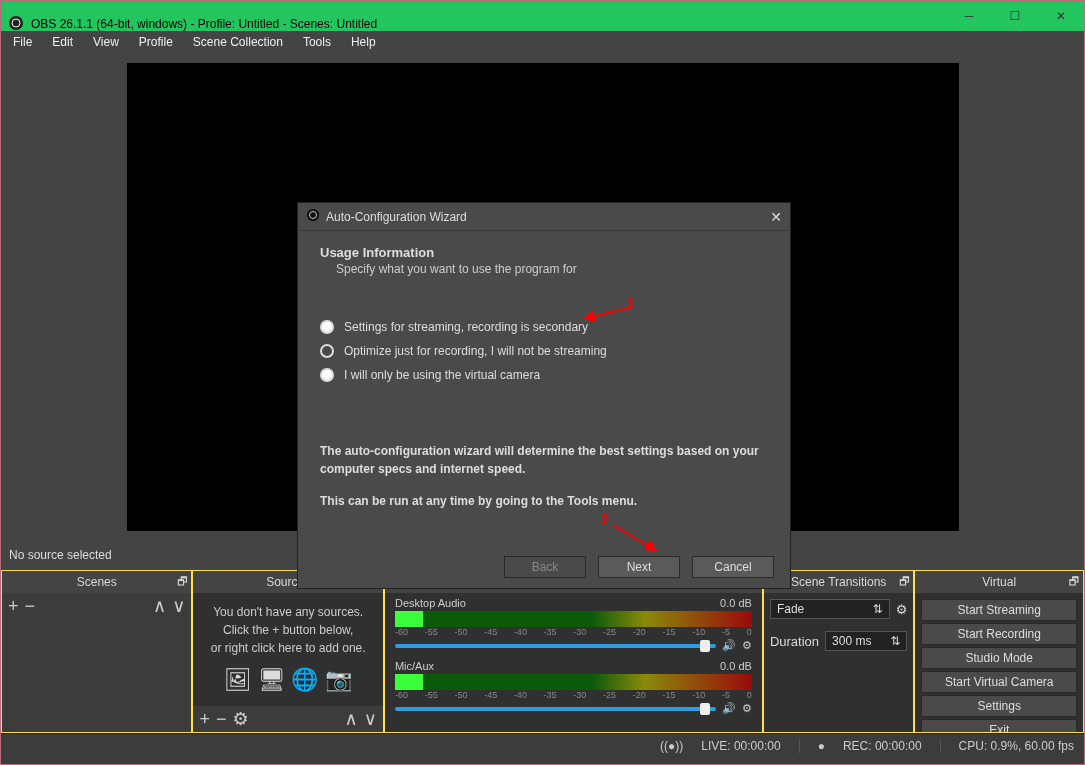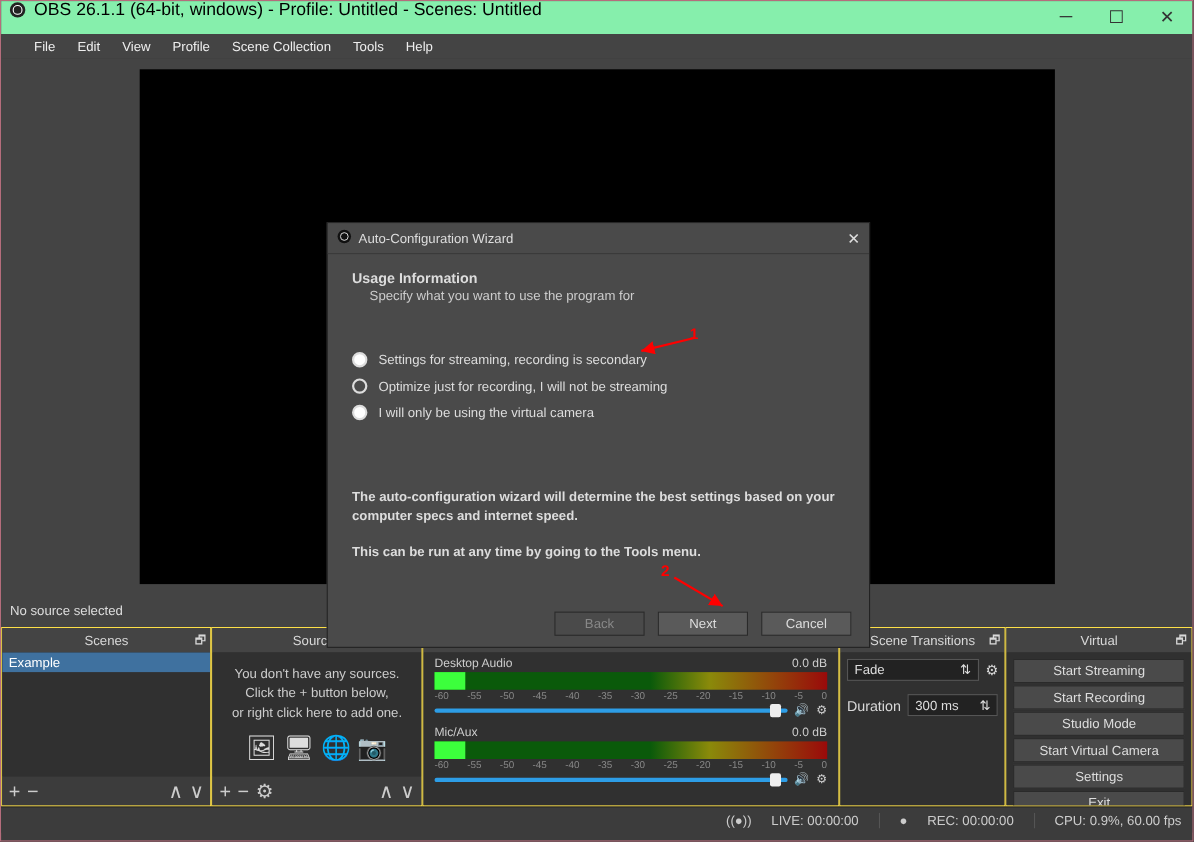--- a/index.html
+++ b/index.html
@@ -1,21 +1,21 @@
 <!DOCTYPE html>
 <html><head>
 <meta charset="utf-8">
 <style>
 * { box-sizing: border-box; margin: 0; padding: 0; font-family: "Segoe UI", Arial, sans-serif; }
 body { width: 1085px; height: 765px; background: #3c3c3c; color: #d8d8d8; font-size: 13px; overflow: hidden; position: relative; border: 1px solid #b56d7c; }
-.titlebar { height: 30px; background: #86efac; color: #000; display: flex; align-items: flex-start; font-size: 16px; }
+.titlebar { height: 30px; background: #22c55e; color: #000; display: flex; align-items: flex-end; font-size: 12px; }
 .titlebar .icon-obs { width: 30px; display: flex; align-items: center; justify-content: center; }
 .titlebar .title { flex: 1; }
 .titlebar .winbtn { width: 46px; height: 30px; display: flex; align-items: center; justify-content: center; color: #333; }
-.menubar { height: 22px; background: #444; display: flex; align-items: center; padding: 0 20px; gap: 0; }
+.menubar { height: 22px; background: #444; display: flex; align-items: center; padding: 0 2px; gap: 0; }
 .menubar span { padding: 2px 10px; font-size: 12px; color: #eee; cursor: default; }
 .preview-area { height: 487px; background: #444; display: flex; align-items: center; justify-content: center; position: relative; }
 .preview-black { width: 832px; height: 468px; background: #000; }
 .sourcebar { height: 30px; background: #444; display: flex; align-items: center; padding: 0 8px; position: relative; }
 .sourcebar .txt { flex: 1; font-size: 12px; color: #ddd; }
 .sourcebar .gear { position: absolute; right: 760px; top: 50%; transform: translateY(-50%); }
 .panels { height: 163px; display: flex; background: #3c3c3c; }
 .panel { border: 1px solid #fde047; display: flex; flex-direction: column; }
 .panel-hdr { height: 22px; background: #444; display: flex; align-items: center; justify-content: center; font-size: 12px; position: relative; }
 .panel-hdr .pop { position: absolute; right: 4px; top: 2px; font-size: 11px; }
@@ -98,23 +98,20 @@
     </svg>
 </div>
 
 <div class="panels">
 
   <div class="panel scenes">
     <div class="panel-hdr">
         <span>Scenes</span>
         <span class="pop">🗗</span>
       </div>
-    <div class="panel-body">
-      <div class="scene-item">Example</div>
-    </div>
     <div class="btnrow">
       <span>+</span>
       <span>−</span>
       <span style="flex:1"></span>
       <span>∧</span>
       <span>∨</span>
     </div>
   </div>
 
   <div class="panel sources">

